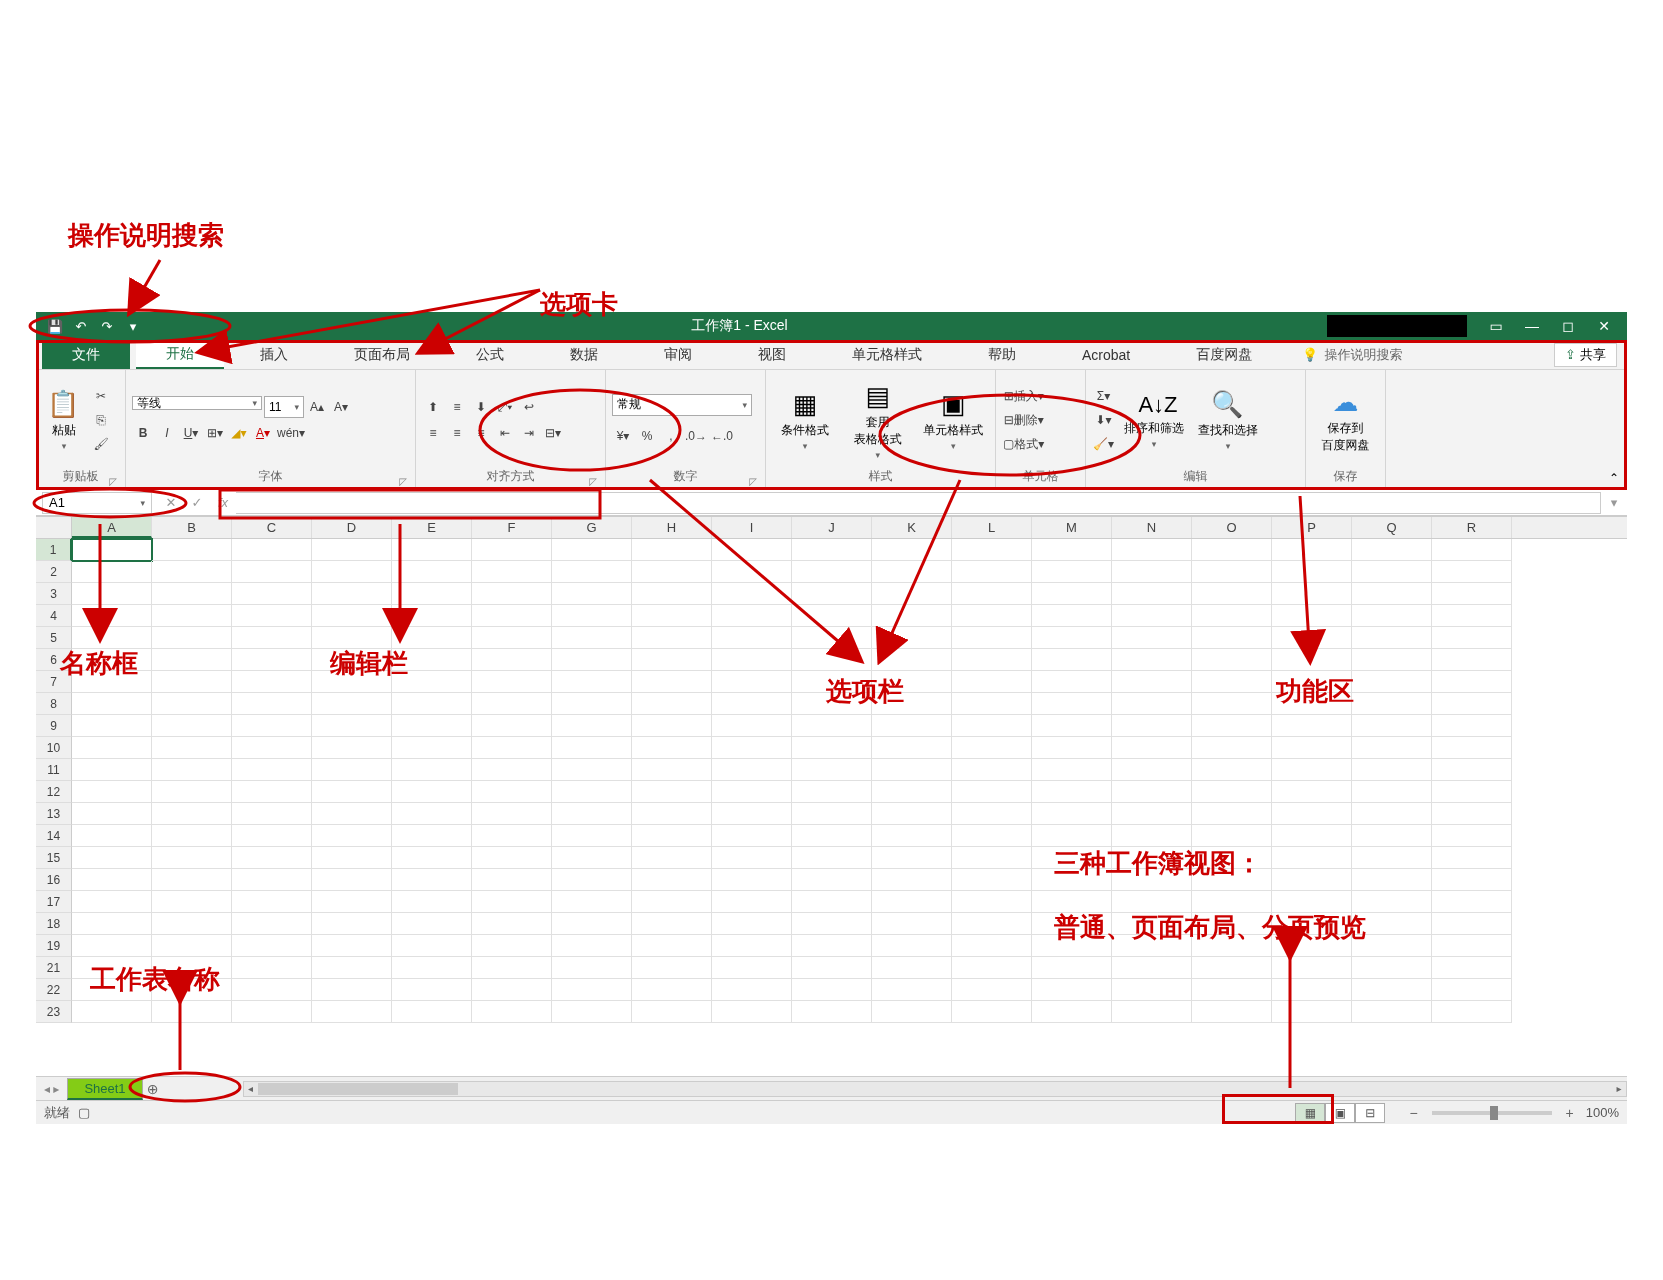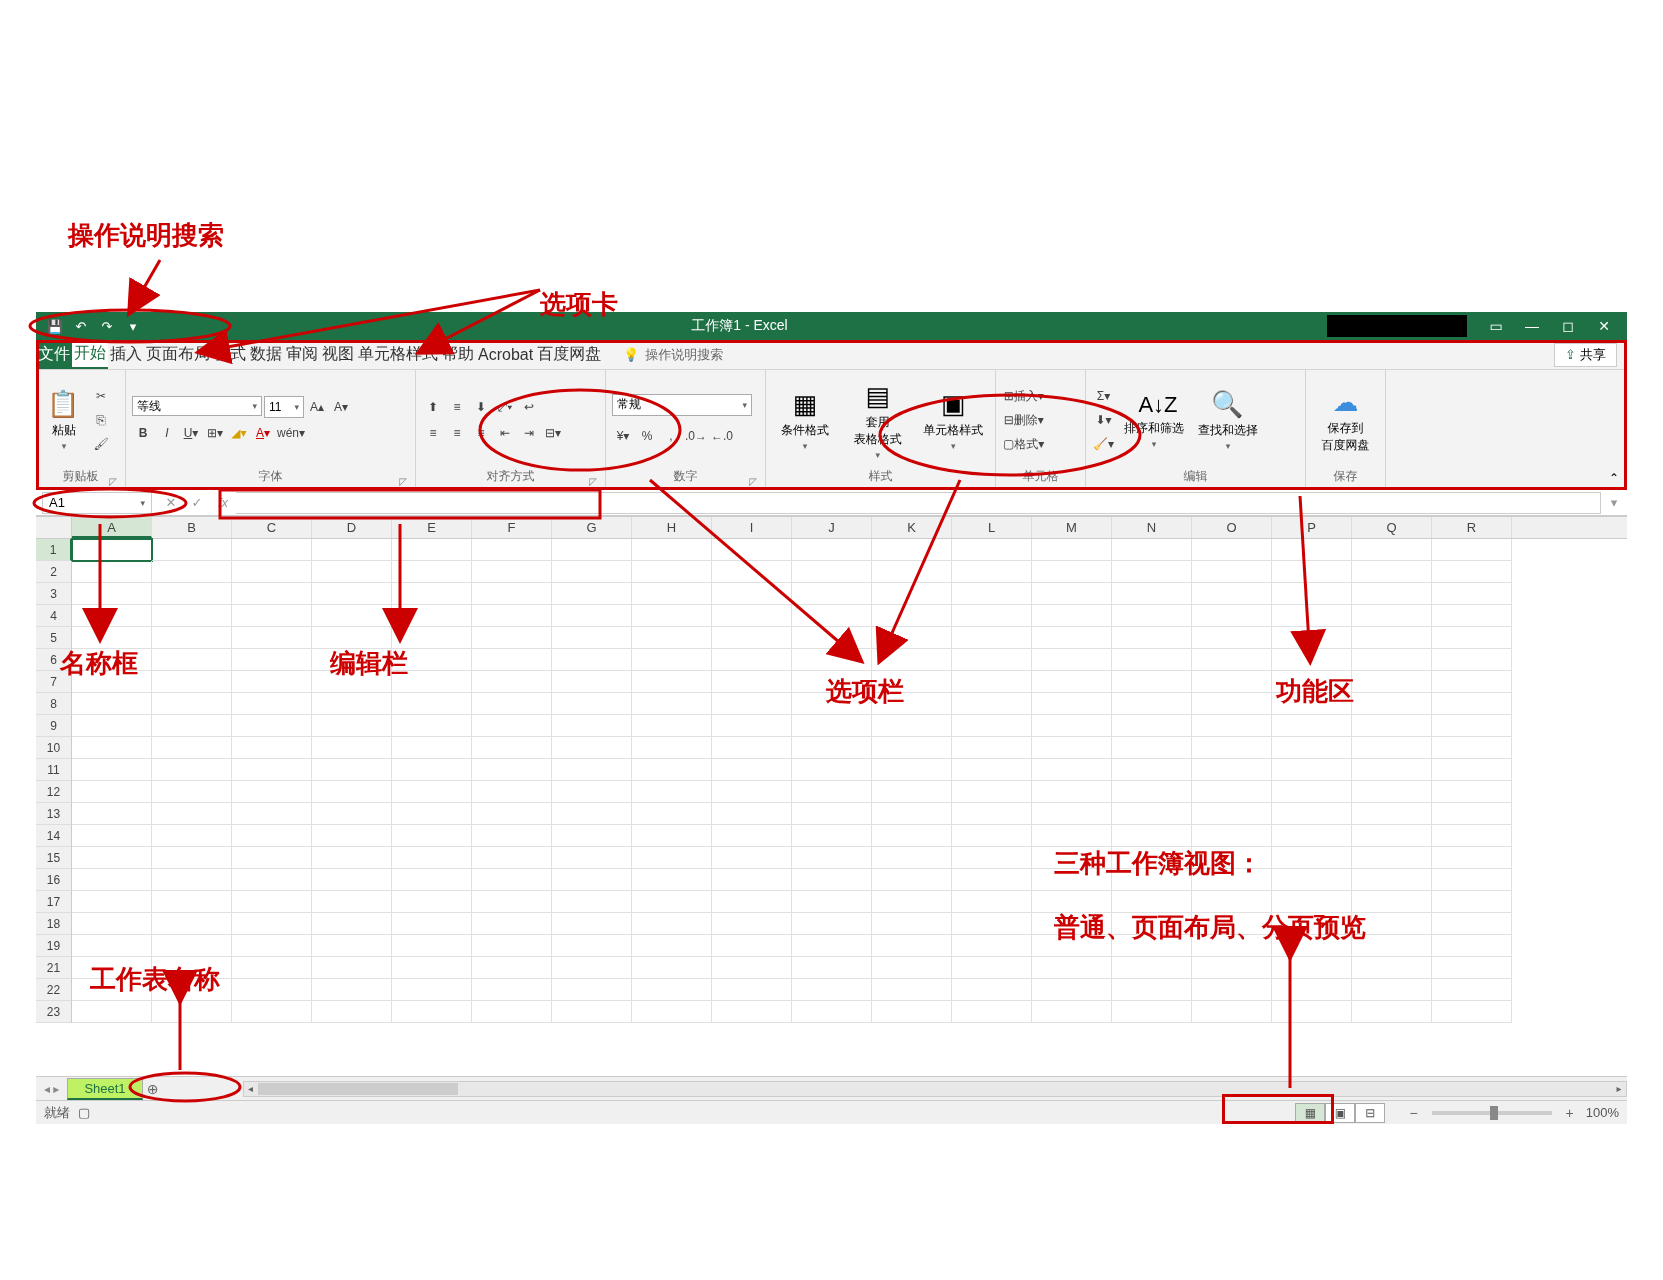--- a/index.html
+++ b/index.html
@@ -11,38 +11,38 @@
 .titlebar { position: absolute; top: 312px; left: 36px; right: 36px; height: 28px; background: #1e7145; display: flex; align-items: center; color: #fff; }
 .qat { display: flex; align-items: center; gap: 8px; padding: 0 10px; }
 .qat-btn { width: 18px; height: 18px; display: flex; align-items: center; justify-content: center; font-size: 13px; color: #fff; cursor: pointer; }
 .title-center { flex: 1; text-align: center; font-size: 14px; }
 .title-right { display: flex; align-items: center; gap: 2px; padding-right: 6px; }
 .black-box { width: 140px; height: 22px; background: #000; margin-right: 10px; }
 .win-btn { width: 34px; height: 24px; display: flex; align-items: center; justify-content: center; font-size: 14px; color: #fff; cursor: pointer; }
 
 
 .tabbar { position: absolute; top: 340px; left: 36px; right: 36px; height: 30px; background: #f3f3f3; border-bottom: 1px solid #d4d4d4; display: flex; align-items: center; }
-.tab { padding: 0 2px; height: 100%; display: flex; align-items: center; font-size: 16px; color: #333; cursor: pointer; }
+.tab { padding: 0 30px; height: 100%; display: flex; align-items: center; font-size: 14px; color: #333; cursor: pointer; margin-left: 6px; }
 .tab.active { background: #fff; border-bottom: 2px solid #1e7145; color: #1e7145; }
 .tab-file { background: #1e7145; color: #fff; }
 .tell-me { margin-left: 20px; display: flex; align-items: center; gap: 6px; color: #666; font-size: 13px; }
 .share-btn { margin-left: auto; margin-right: 10px; padding: 2px 10px; border: 1px solid #ccc; background: #fff; font-size: 13px; display: flex; align-items: center; gap: 4px; cursor: pointer; }
 
 
 .ribbon { position: absolute; top: 370px; left: 36px; right: 36px; height: 120px; background: #f3f3f3; border-bottom: 1px solid #d4d4d4; display: flex; }
 .ribbon-group { border-right: 1px solid #d4d4d4; display: flex; flex-direction: column; padding: 4px 6px 0; }
 .ribbon-group-body { flex: 1; display: flex; align-items: center; gap: 4px; }
 .ribbon-group-label { font-size: 12px; color: #666; text-align: center; padding: 2px 0 4px; position: relative; }
 .dialog-launcher { position: absolute; right: 2px; bottom: 2px; font-size: 10px; color: #888; cursor: pointer; }
 .rbtn { min-width: 22px; height: 22px; display: flex; align-items: center; justify-content: center; font-size: 12px; color: #444; cursor: pointer; border: 1px solid transparent; }
 .big-btn { display: flex; flex-direction: column; align-items: center; justify-content: center; width: 54px; height: 78px; font-size: 12px; cursor: pointer; text-align: center; gap: 2px; }
 .big-btn .ico { font-size: 26px; }
 .stack { display: flex; flex-direction: column; gap: 2px; }
 .row { display: flex; gap: 2px; }
-.font-combo { width: 130px; height: 20px; border: 1px solid #aaa; background: #fff; font-size: 12px; padding: 0 4px; display: flex; align-items: center; justify-content: space-between; }
+.font-combo { width: 130px; height: 14px; border: 1px solid #aaa; background: #fff; font-size: 12px; padding: 0 4px; display: flex; align-items: center; justify-content: space-between; }
 .size-combo { width: 40px; height: 22px; border: 1px solid #aaa; background: #fff; font-size: 12px; padding: 0 4px; display: flex; align-items: center; justify-content: space-between; }
 .num-combo { width: 90px; height: 22px; border: 1px solid #aaa; background: #fff; font-size: 12px; padding: 0 4px; display: flex; align-items: center; justify-content: space-between; }
 .dd { font-size: 9px; color: #666; }
 
 
 .formulabar { position: absolute; top: 490px; left: 36px; right: 36px; height: 26px; background: #fff; border-bottom: 1px solid #ccc; display: flex; align-items: center; }
 .name-box { width: 110px; min-width: 110px; height: 22px; border: 1px solid #ccc; margin: 0 6px; padding: 0 6px; display: flex; align-items: center; justify-content: space-between; font-size: 13px; background: #fff; }
 .fb-btn { width: 26px; height: 22px; display: flex; align-items: center; justify-content: center; font-size: 13px; color: #999; cursor: pointer; }
 .fx-input { flex: 1; height: 22px; border: 1px solid #ccc; border-left: none; padding: 0 6px; font-size: 13px; }
 
@@ -54,21 +54,21 @@
 .col-h.sel { background: #d5e6d5; border-bottom: 2px solid #1e7145; }
 .row-h { width: 36px; height: 22px; border-right: 1px solid #ccc; border-bottom: 1px solid #ddd; background: #f0f0f0; text-align: center; font-size: 12px; color: #444; line-height: 22px; cursor: pointer; }
 .row-h.sel { background: #d5e6d5; border-right: 2px solid #1e7145; }
 .grid-row { display: flex; }
 .cell { width: 80px; height: 22px; border-right: 1px solid #e0e0e0; border-bottom: 1px solid #e0e0e0; }
 .cell.active { outline: 2px solid #1e7145; outline-offset: -1px; }
 
 
 .sheetbar { position: absolute; bottom: 180px; left: 36px; right: 36px; height: 24px; background: #f0f0f0; border-top: 1px solid #ccc; display: flex; align-items: center; }
 .sheet-nav { display: flex; padding: 0 8px; gap: 6px; color: #888; font-size: 12px; }
-.sheet-tab { padding: 0 16px; height: 22px; background: #bef264; border: 1px solid #aaa; border-bottom: 2px solid #1e7145; font-size: 13px; line-height: 20px; cursor: pointer; color: #1e7145; }
+.sheet-tab { padding: 0 16px; height: 22px; background: #84cc16; border: 1px solid #aaa; border-bottom: 2px solid #1e7145; font-size: 13px; line-height: 20px; cursor: pointer; color: #1e7145; }
 .sheet-add { width: 20px; text-align: center; font-size: 14px; color: #666; cursor: pointer; }
 .hscroll { flex: 1; margin-left: 80px; height: 16px; background: #e8e8e8; border: 1px solid #ccc; position: relative; }
 .hscroll-thumb { position: absolute; left: 14px; width: 200px; top: 1px; bottom: 1px; background: #ccc; }
 .hscroll-btn { position: absolute; width: 14px; top: 0; bottom: 0; display: flex; align-items: center; justify-content: center; font-size: 10px; color: #666; }
 
 
 .statusbar { position: absolute; bottom: 156px; left: 36px; right: 36px; height: 24px; background: #f0f0f0; border-top: 1px solid #ccc; display: flex; align-items: center; font-size: 13px; color: #555; padding: 0 8px; }
 .view-btns { margin-left: auto; display: flex; gap: 0; margin-right: 20px; }
 .view-btn { width: 30px; height: 20px; border: 1px solid #aaa; display: flex; align-items: center; justify-content: center; font-size: 12px; background: #fff; cursor: pointer; }
 .view-btn.active { background: #d5e6d5; }

